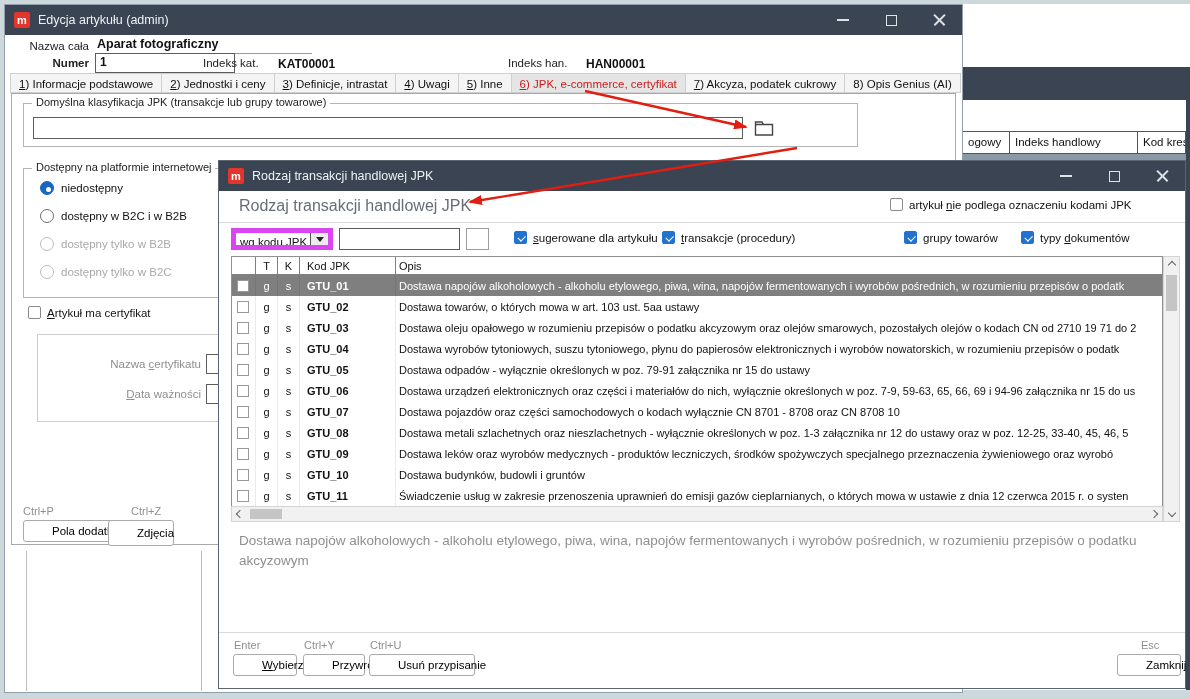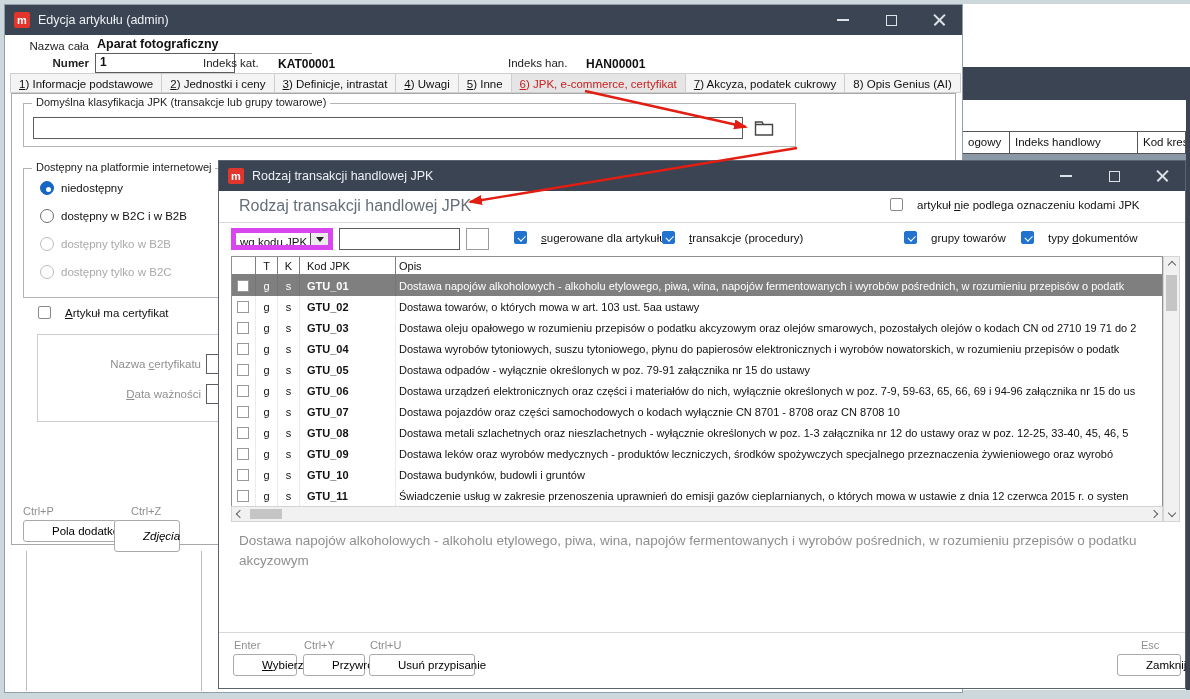--- a/index.html
+++ b/index.html
@@ -38,21 +38,21 @@
   .radio-row { position:absolute; left:16px; display:flex; align-items:center; gap:7px; }
   .radio { width:14px; height:14px; border-radius:50%; border:1px solid #6d6d6d; background:#fff; position:relative; flex:0 0 auto; }
   .radio.sel { background:#1667c4; border-color:#1667c4; }
   .radio.sel::after { content:""; position:absolute; left:4.5px; top:4.5px; width:5px; height:5px; border-radius:50%; background:#fff; }
   .radio-row.disabled .radio { border-color:#bcbcbc; }
   .radio-row.disabled .radio-label { color:#a9a9a9; }
 
   .checkbox { width:13px; height:13px; border:1px solid #8a8a8a; border-radius:2px; background:#fff; flex:0 0 auto; position:relative; }
   .checkbox.checked { background:#2273cf; border-color:#2273cf; }
   .checkbox.checked::after { content:""; position:absolute; left:2.5px; top:3px; width:6px; height:3.5px; border-left:1.8px solid #fff; border-bottom:1.8px solid #fff; transform:rotate(-45deg); }
-  .cb-row { display:flex; align-items:center; gap:14px; }
+  .cb-row { display:flex; align-items:center; gap:6px; }
 
   .btn { border:1px solid #aaa; border-radius:3px; background:#fff; font-family:inherit; font-size:11.5px; padding:3px 28px; white-space:nowrap; }
   .shortcut { color:#8f8f8f; font-size:11px; }
   .gray-lab { color:#8f8f8f; }
 
   .vline { width:1px; background:#bdbdbd; }
 
   
   .bg-window { left:963px; top:4px; width:227px; height:686px; background:#fff; }
   .bg-darkbar { position:absolute; left:0; top:63px; width:100%; height:33px; background:#3a4452; }
@@ -147,21 +147,21 @@
         <div class="tab"><u>3</u>) Definicje, intrastat</div>
         <div class="tab"><u>4</u>) Uwagi</div>
         <div class="tab"><u>5</u>) Inne</div>
         <div class="tab active"><u>6</u>) JPK, e-commerce, certyfikat</div>
         <div class="tab"><u>7</u>) Akcyza, podatek cukrowy</div>
         <div class="tab">8) Opis Genius (AI)</div>
       </div>
 
     <div class="abs tabpage">
 
-      <div class="groupbox" style="left:11px; top:9px; width:773px; height:44px;">
+      <div class="groupbox" style="left:11px; top:9px; width:835px; height:44px;">
         <span class="gb-title">Domyślna klasyfikacja JPK (transakcje lub grupy towarowe)</span>
         <div class="abs textbox" style="left:9px; top:13px; width:710px; height:22px;"></div>
         <button class="folder-btn" style="left:727px; top:12px;">
           <svg width="20" height="17" viewBox="0 0 20 17">
             <path d="M1.5 4.5 L1.5 15 L18.5 15 L18.5 4.5 Z M1.5 4.5 L1.5 2 L8 2 L9.5 4.5" fill="none" stroke="#444" stroke-width="1.4"></path>
           </svg>
         </button>
       </div>
 
       <div class="groupbox" style="left:11px; top:74px; width:264px; height:130px;">
@@ -179,37 +179,37 @@
      <span class="radio"></span>
      <span class="radio-label">dostępny tylko w B2B</span>
    </div>
             <div class="radio-row disabled" style="top:96px">
      <span class="radio"></span>
      <span class="radio-label">dostępny tylko w B2C</span>
    </div>
           </div>
       </div>
 
-      <div class="abs cb-row" style="left:26px; top:212px;">
+      <div class="abs cb-row" style="left:16px; top:212px;">
         <span class="checkbox"></span>
         <span><u>A</u>rtykuł ma certyfikat</span>
       </div>
 
       <div class="groupbox gb-light" style="left:25px; top:240px; width:235px; height:88px;">
         <div class="abs gray-lab right-lab" style="left:8px; top:23px; width:155px;">Nazwa <u>c</u>ertyfikatu</div>
         <div class="abs textbox" style="left:168px; top:19px; width:100px; height:20px;"></div>
         <div class="abs gray-lab right-lab" style="left:8px; top:53px; width:155px;"><u>D</u>ata ważności</div>
         <div class="abs textbox" style="left:168px; top:49px; width:100px; height:20px;"></div>
       </div>
 
       <div id="mainFooter">
           <div class="abs shortcut" style="left:11px; top:411px;">Ctrl+P</div>
    <button class="btn abs" style="left:11px; top:426px; height:22px; width:94px;">Pola dodatkowe</button>
           <div class="abs shortcut" style="left:119px; top:411px;">Ctrl+Z</div>
-   <button class="btn abs" style="left:102px; top:426px; height:32px; width:66px;font-style:italic;">Zdjęcia</button>
+   <button class="btn abs" style="left:96px; top:426px; height:26px; width:66px;">Zdjęcia</button>
         </div>
     </div>
 
     <div class="abs vline" style="left:21px; top:546px; height:140px;"></div>
     <div class="abs vline" style="left:196px; top:546px; height:140px;"></div>
   </div>
 
   <div class="abs dialog">
     <div class="titlebar">
       <span class="mlogo">m</span>

